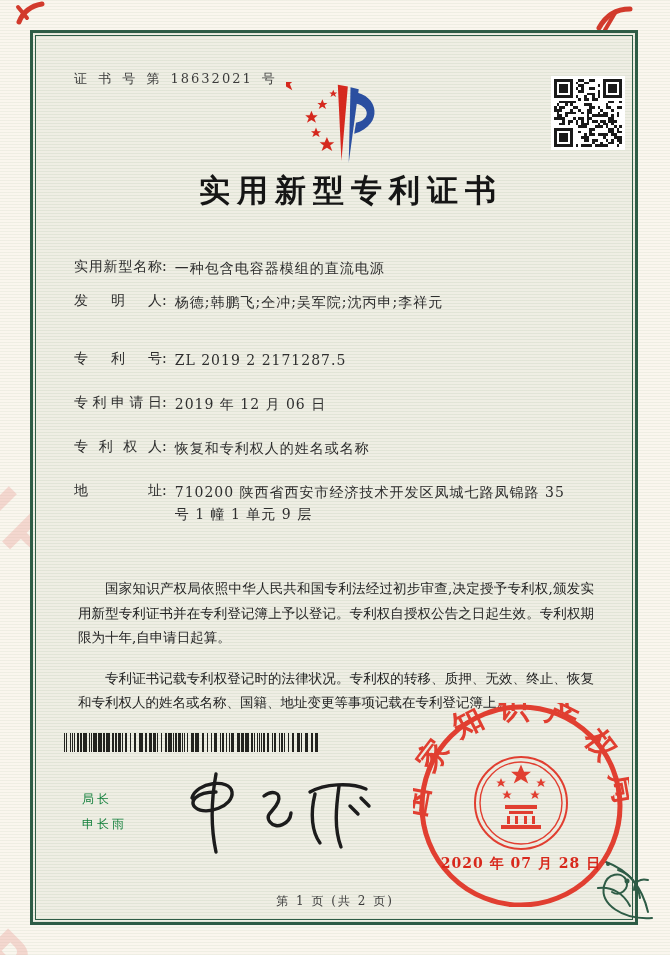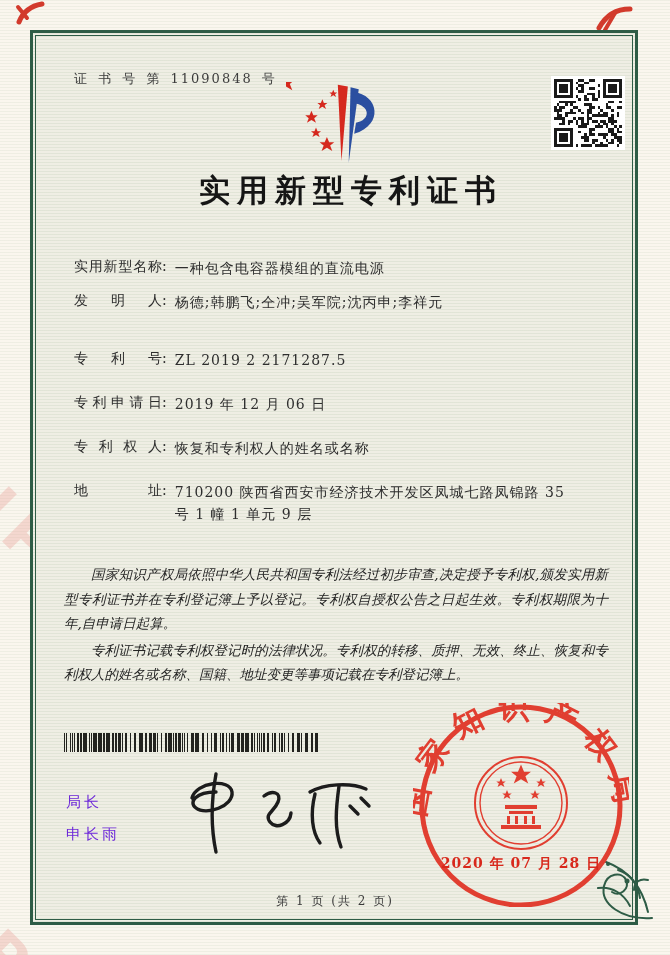--- a/index.html
+++ b/index.html
@@ -69,29 +69,29 @@
   .row-appdate{top:394px;}
   .row-owner{top:438px;}
   .row-addr{top:482px;}
   .row-grant{top:533px;}
   .grant-pair2{position:absolute;left:266px;top:0;white-space:nowrap;}
   .row-grant .fvalue{white-space:nowrap;}
   .body-text{
     position:absolute;left:62px;top:560px;width:548px;
     font-size:13.5px;line-height:1.82;text-align:justify;color:#242424;
   }
-  .body-text p{margin:2px;text-indent:2em;font-style:italic;}
+  .body-text p{margin:16px;text-indent:2em;}
   .barcode{
     position:absolute;left:64px;top:733px;width:258px;height:19px;
     display:flex;align-items:stretch;
   }
   .barcode span{display:block;height:100%;}
   .barcode .b{background:#23231f;}
   .signoff{
-    position:absolute;left:66px;top:787px;font-size:15px;color:#6d28d9;
+    position:absolute;left:82px;top:787px;font-size:12px;color:#15803d;
     letter-spacing:3px;line-height:2.1;
   }
   .signature{position:absolute;left:172px;top:762px;width:214px;height:98px;}
   .seal{position:absolute;left:413px;top:703px;width:216px;height:204px;opacity:0.93;}
   .seal-date{
     position:absolute;left:413px;top:855px;width:216px;text-align:center;
     font-size:14px;font-weight:bold;color:#d8281c;letter-spacing:1px;
   }
   .footer{
     position:absolute;left:0;top:893px;width:670px;text-align:center;
@@ -131,21 +131,21 @@
     <path d="M52,66 C46,54 34,46 20,48"></path>
     <path d="M62,58 C60,44 52,34 40,30"></path>
     <path d="M70,40 C62,38 56,42 56,50"></path>
   </g>
   <circle cx="49" cy="41" r="2.5" fill="#2e5c46"></circle>
   <circle cx="30" cy="24" r="2" fill="#2e5c46"></circle>
 </svg>
 
 <div class="content">
 
-  <div class="cert-no">证 书 号 第 11090848 号</div>
+  <div class="cert-no">证 书 号 第 18632021 号</div>
 
   <div class="qr-wrap">
     <svg id="qr-svg" width="68" height="68" viewBox="0 0 25 25" shape-rendering="crispEdges">
         <rect x="0" y="0" width="25" height="25" fill="#ffffff"></rect>
         <rect x="9" y="0" width="1" height="1" fill="#1a1a1a"></rect>
         <rect x="10" y="0" width="1" height="1" fill="#1a1a1a"></rect>
         <rect x="13" y="0" width="1" height="1" fill="#1a1a1a"></rect>
         <rect x="14" y="0" width="1" height="1" fill="#1a1a1a"></rect>
         <rect x="8" y="1" width="1" height="1" fill="#1a1a1a"></rect>
         <rect x="11" y="1" width="1" height="1" fill="#1a1a1a"></rect>

